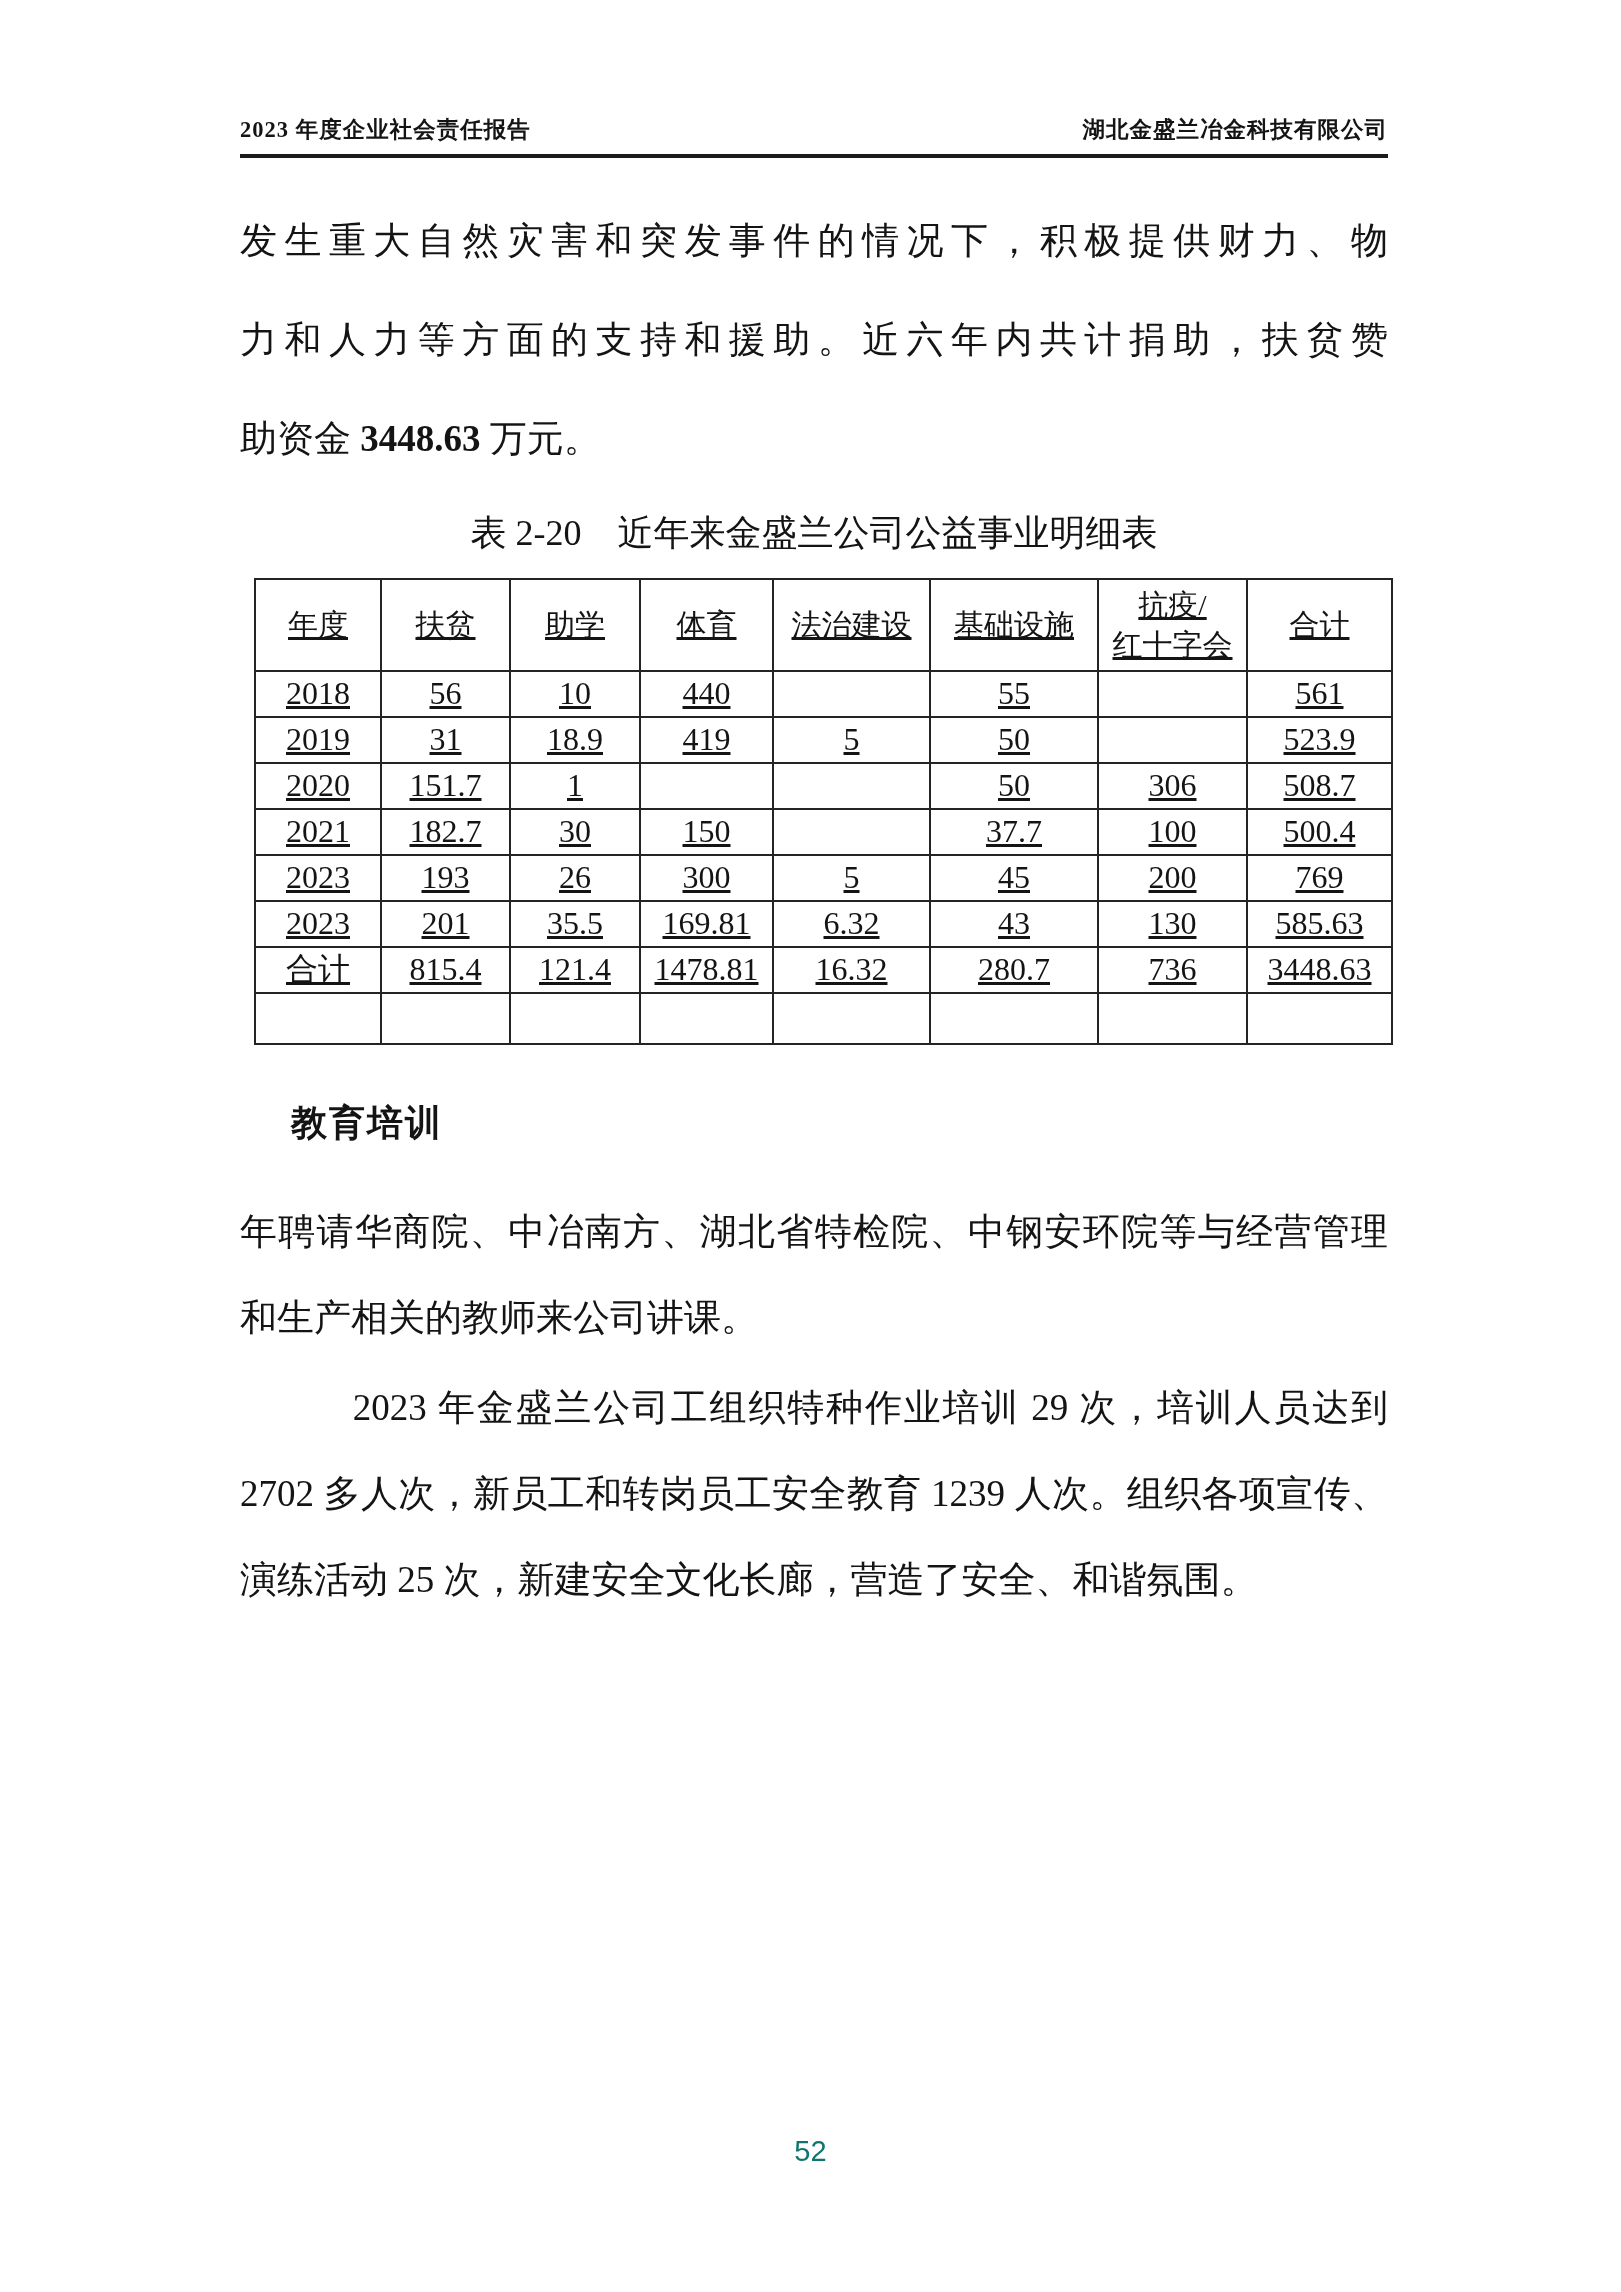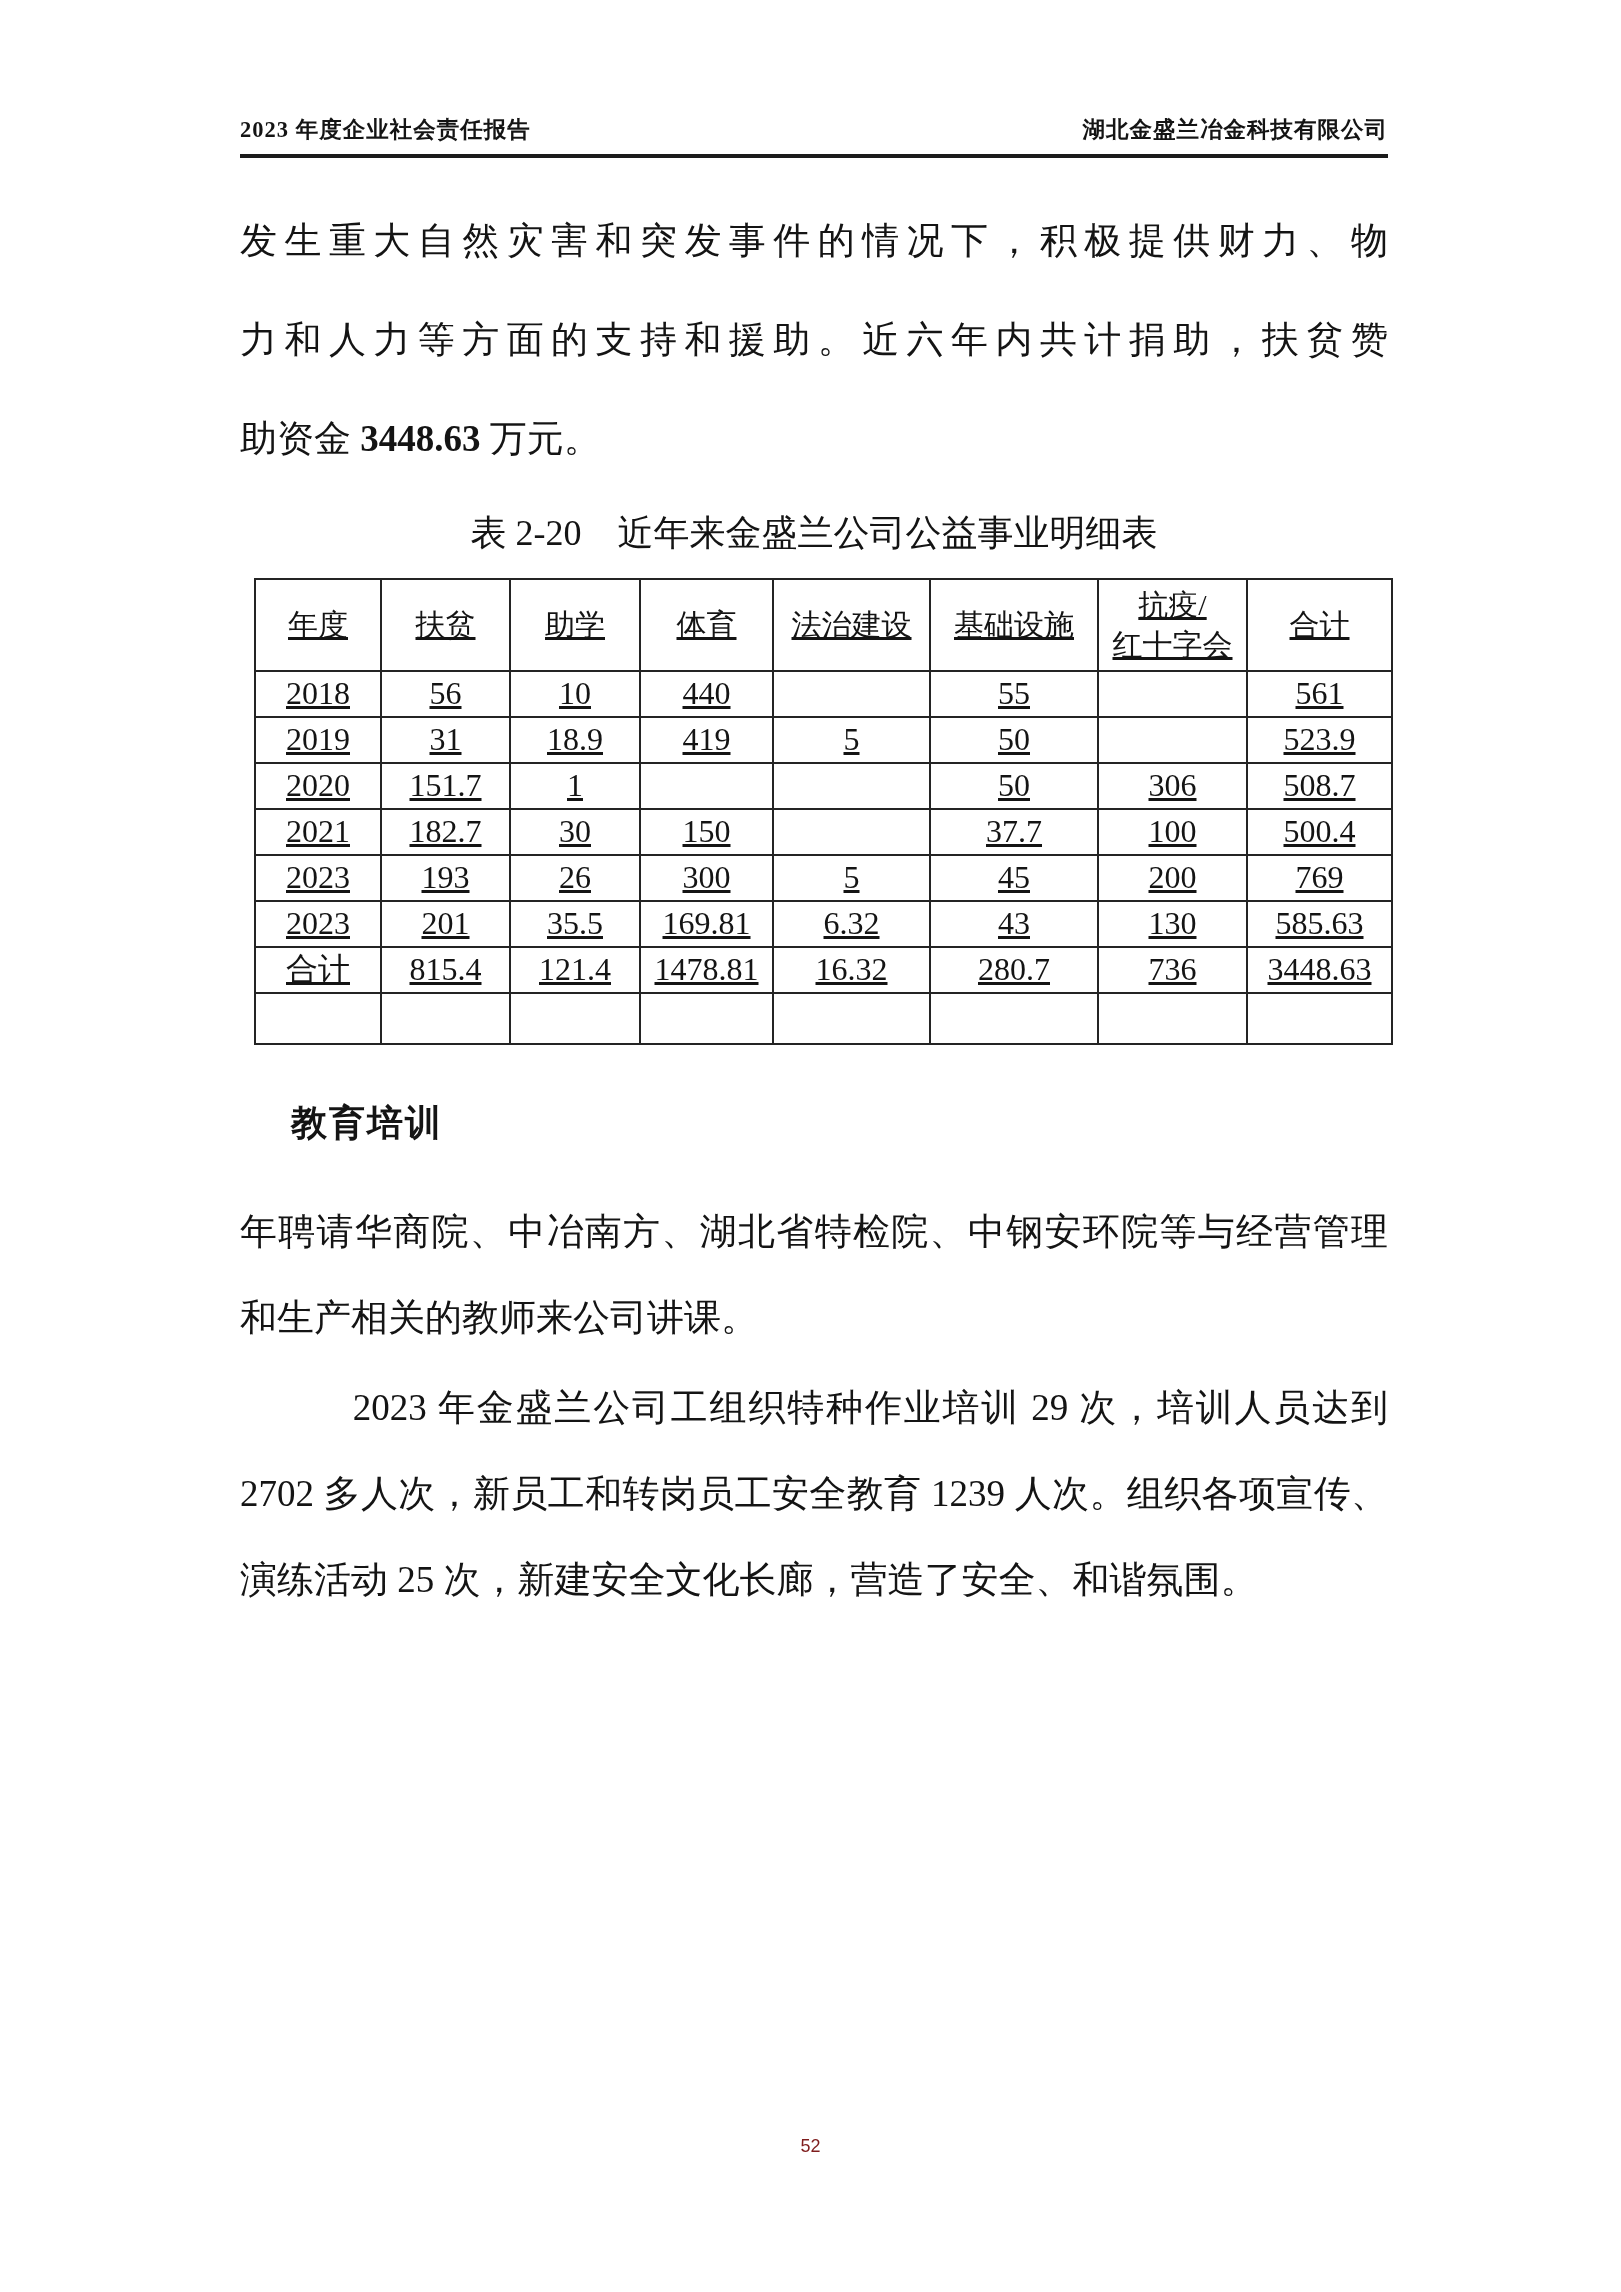--- a/index.html
+++ b/index.html
@@ -78,26 +78,26 @@
     font-size:36px;
     font-weight:bold;
     font-family:"Liberation Sans","DejaVu Sans",sans-serif;
     letter-spacing:2px;
   }
   .train-para { margin-top:41px; }
   .train-para .pline { line-height:86px; }
   .train-para.second { margin-top:3.9px; }
   .page-number {
     position:absolute;
-    bottom:136px;
+    bottom:125px;
     left:50%;
     transform:translateX(-50%);
-    font-size:18px;
+    font-size:29px;
     font-family:"Liberation Sans","DejaVu Sans",sans-serif;
-    color:#7f1d1d;
+    color:#0f766e;
   }
 </style>
 </head>
 <body>
 
 <div class="page">
 
   <div class="doc-header">
     <span>2023 年度企业社会责任报告</span>
     <span>湖北金盛兰冶金科技有限公司</span>

